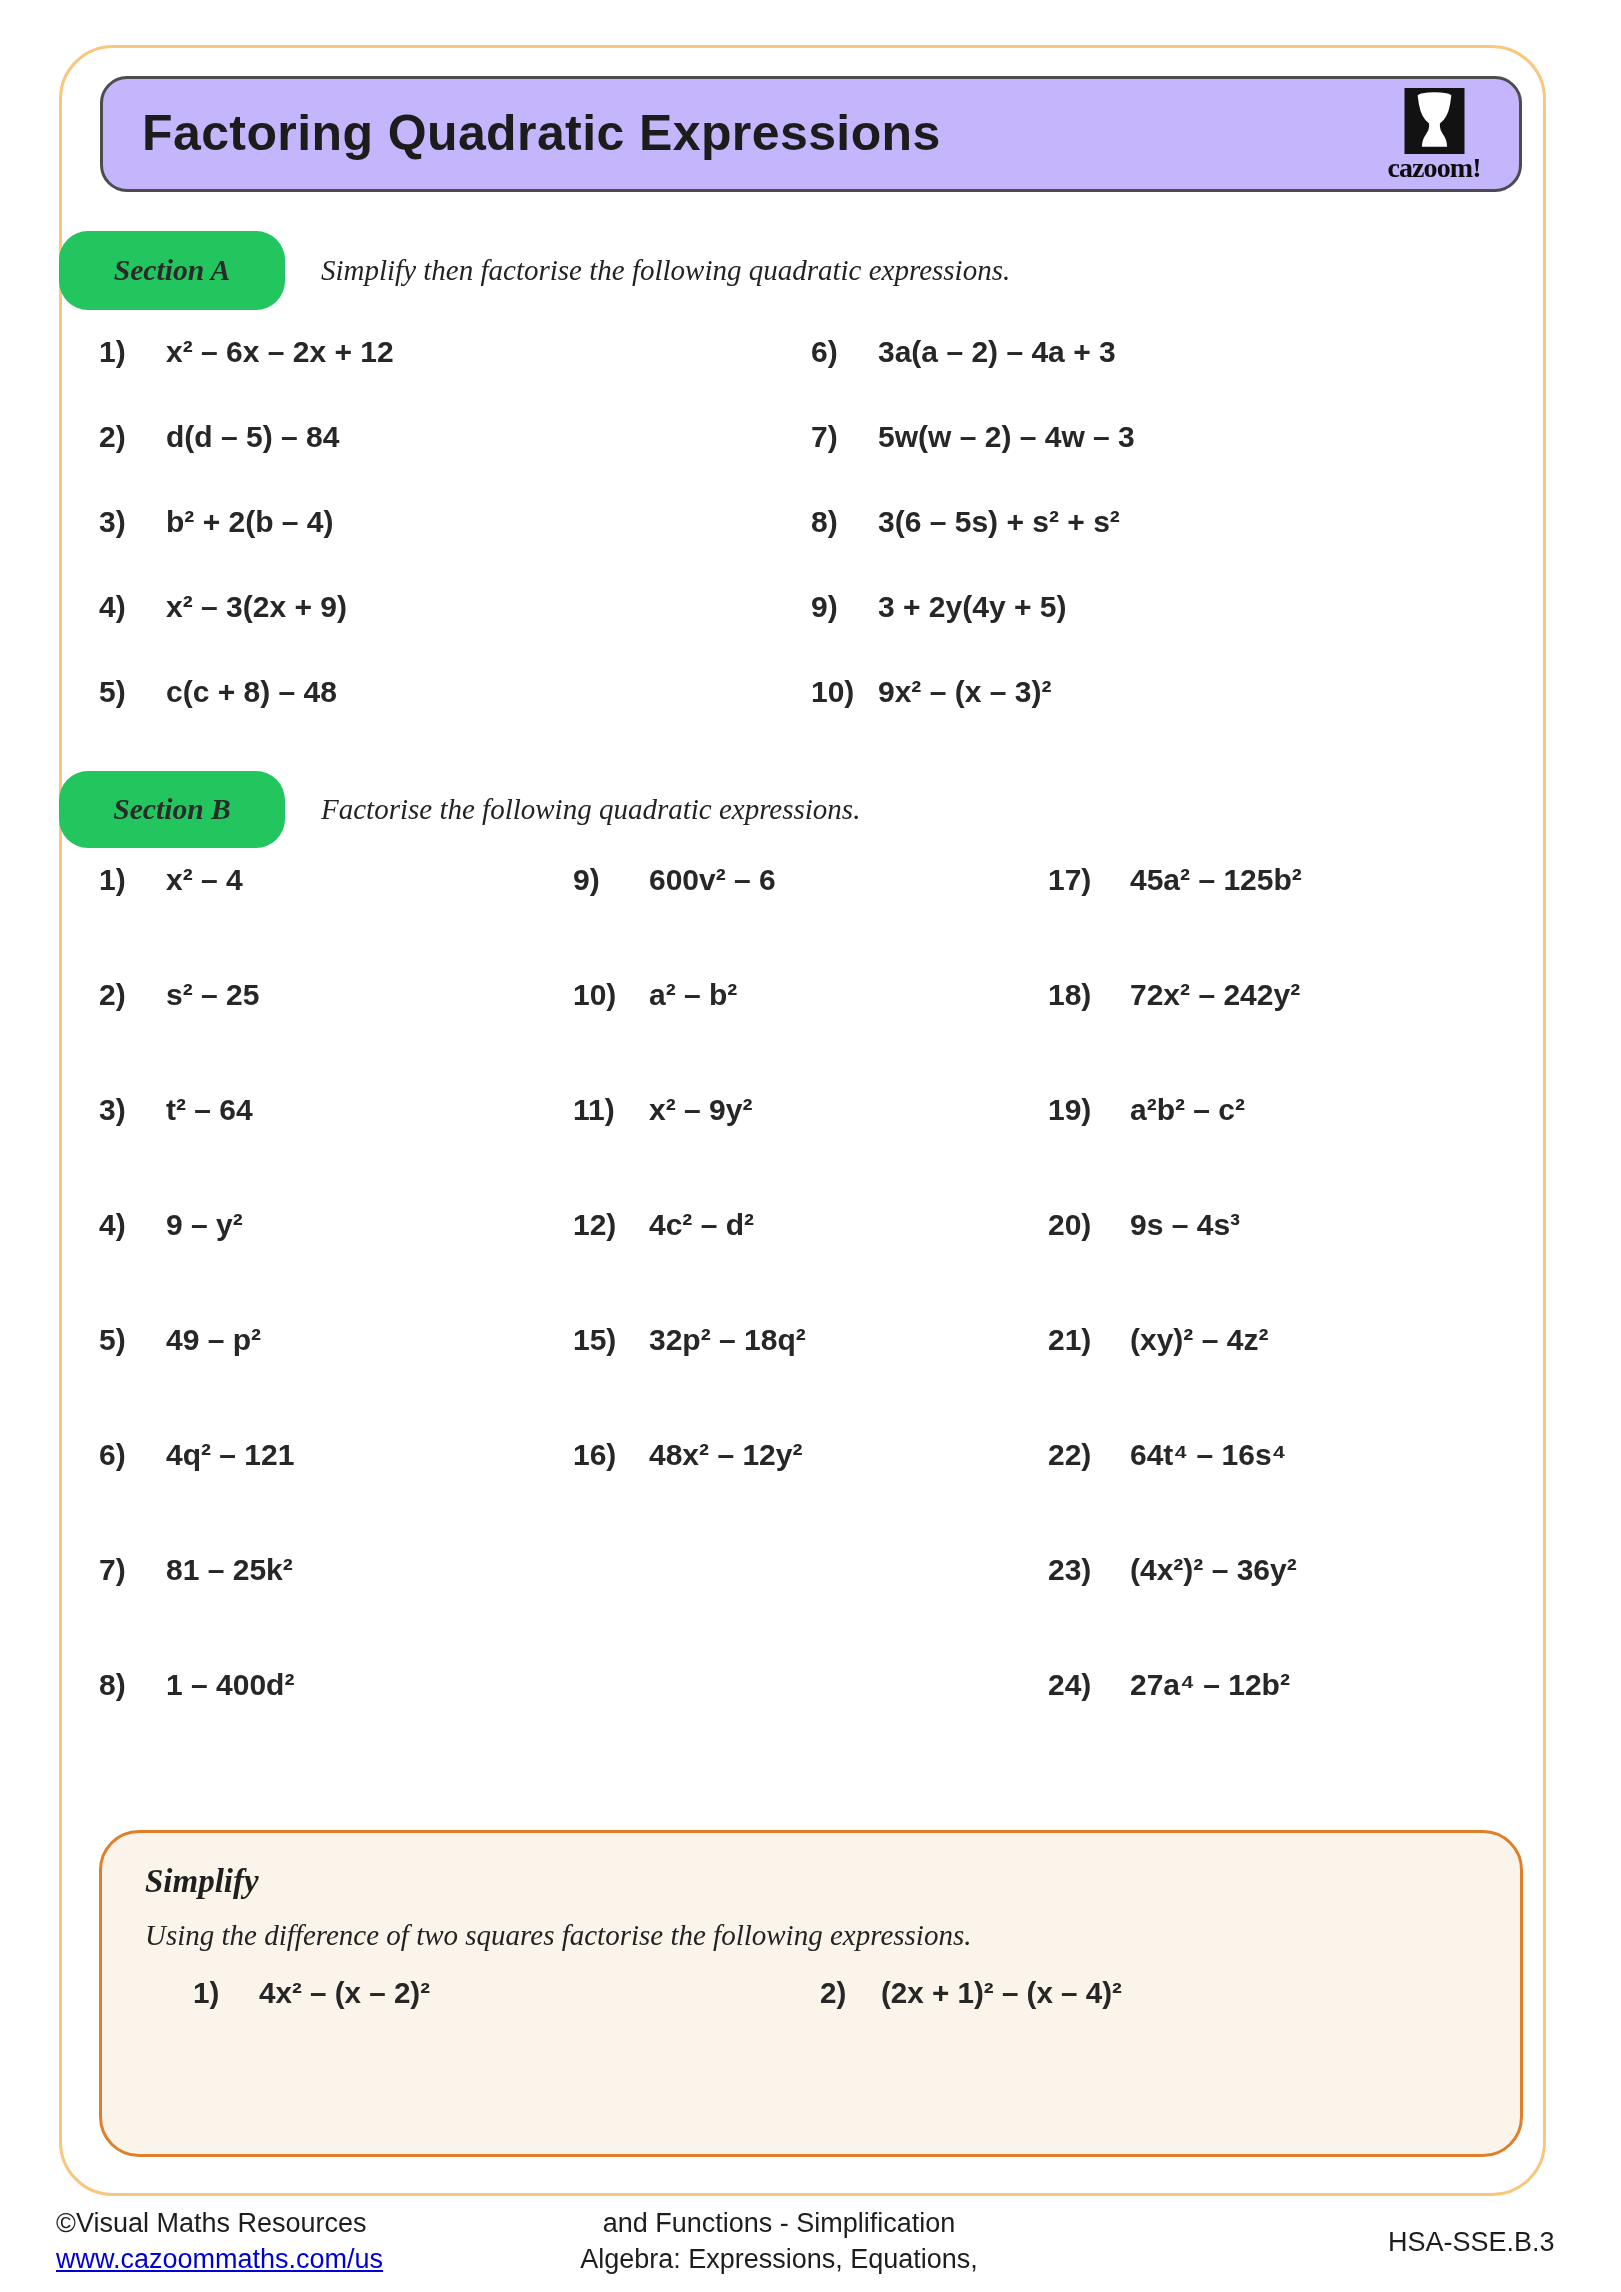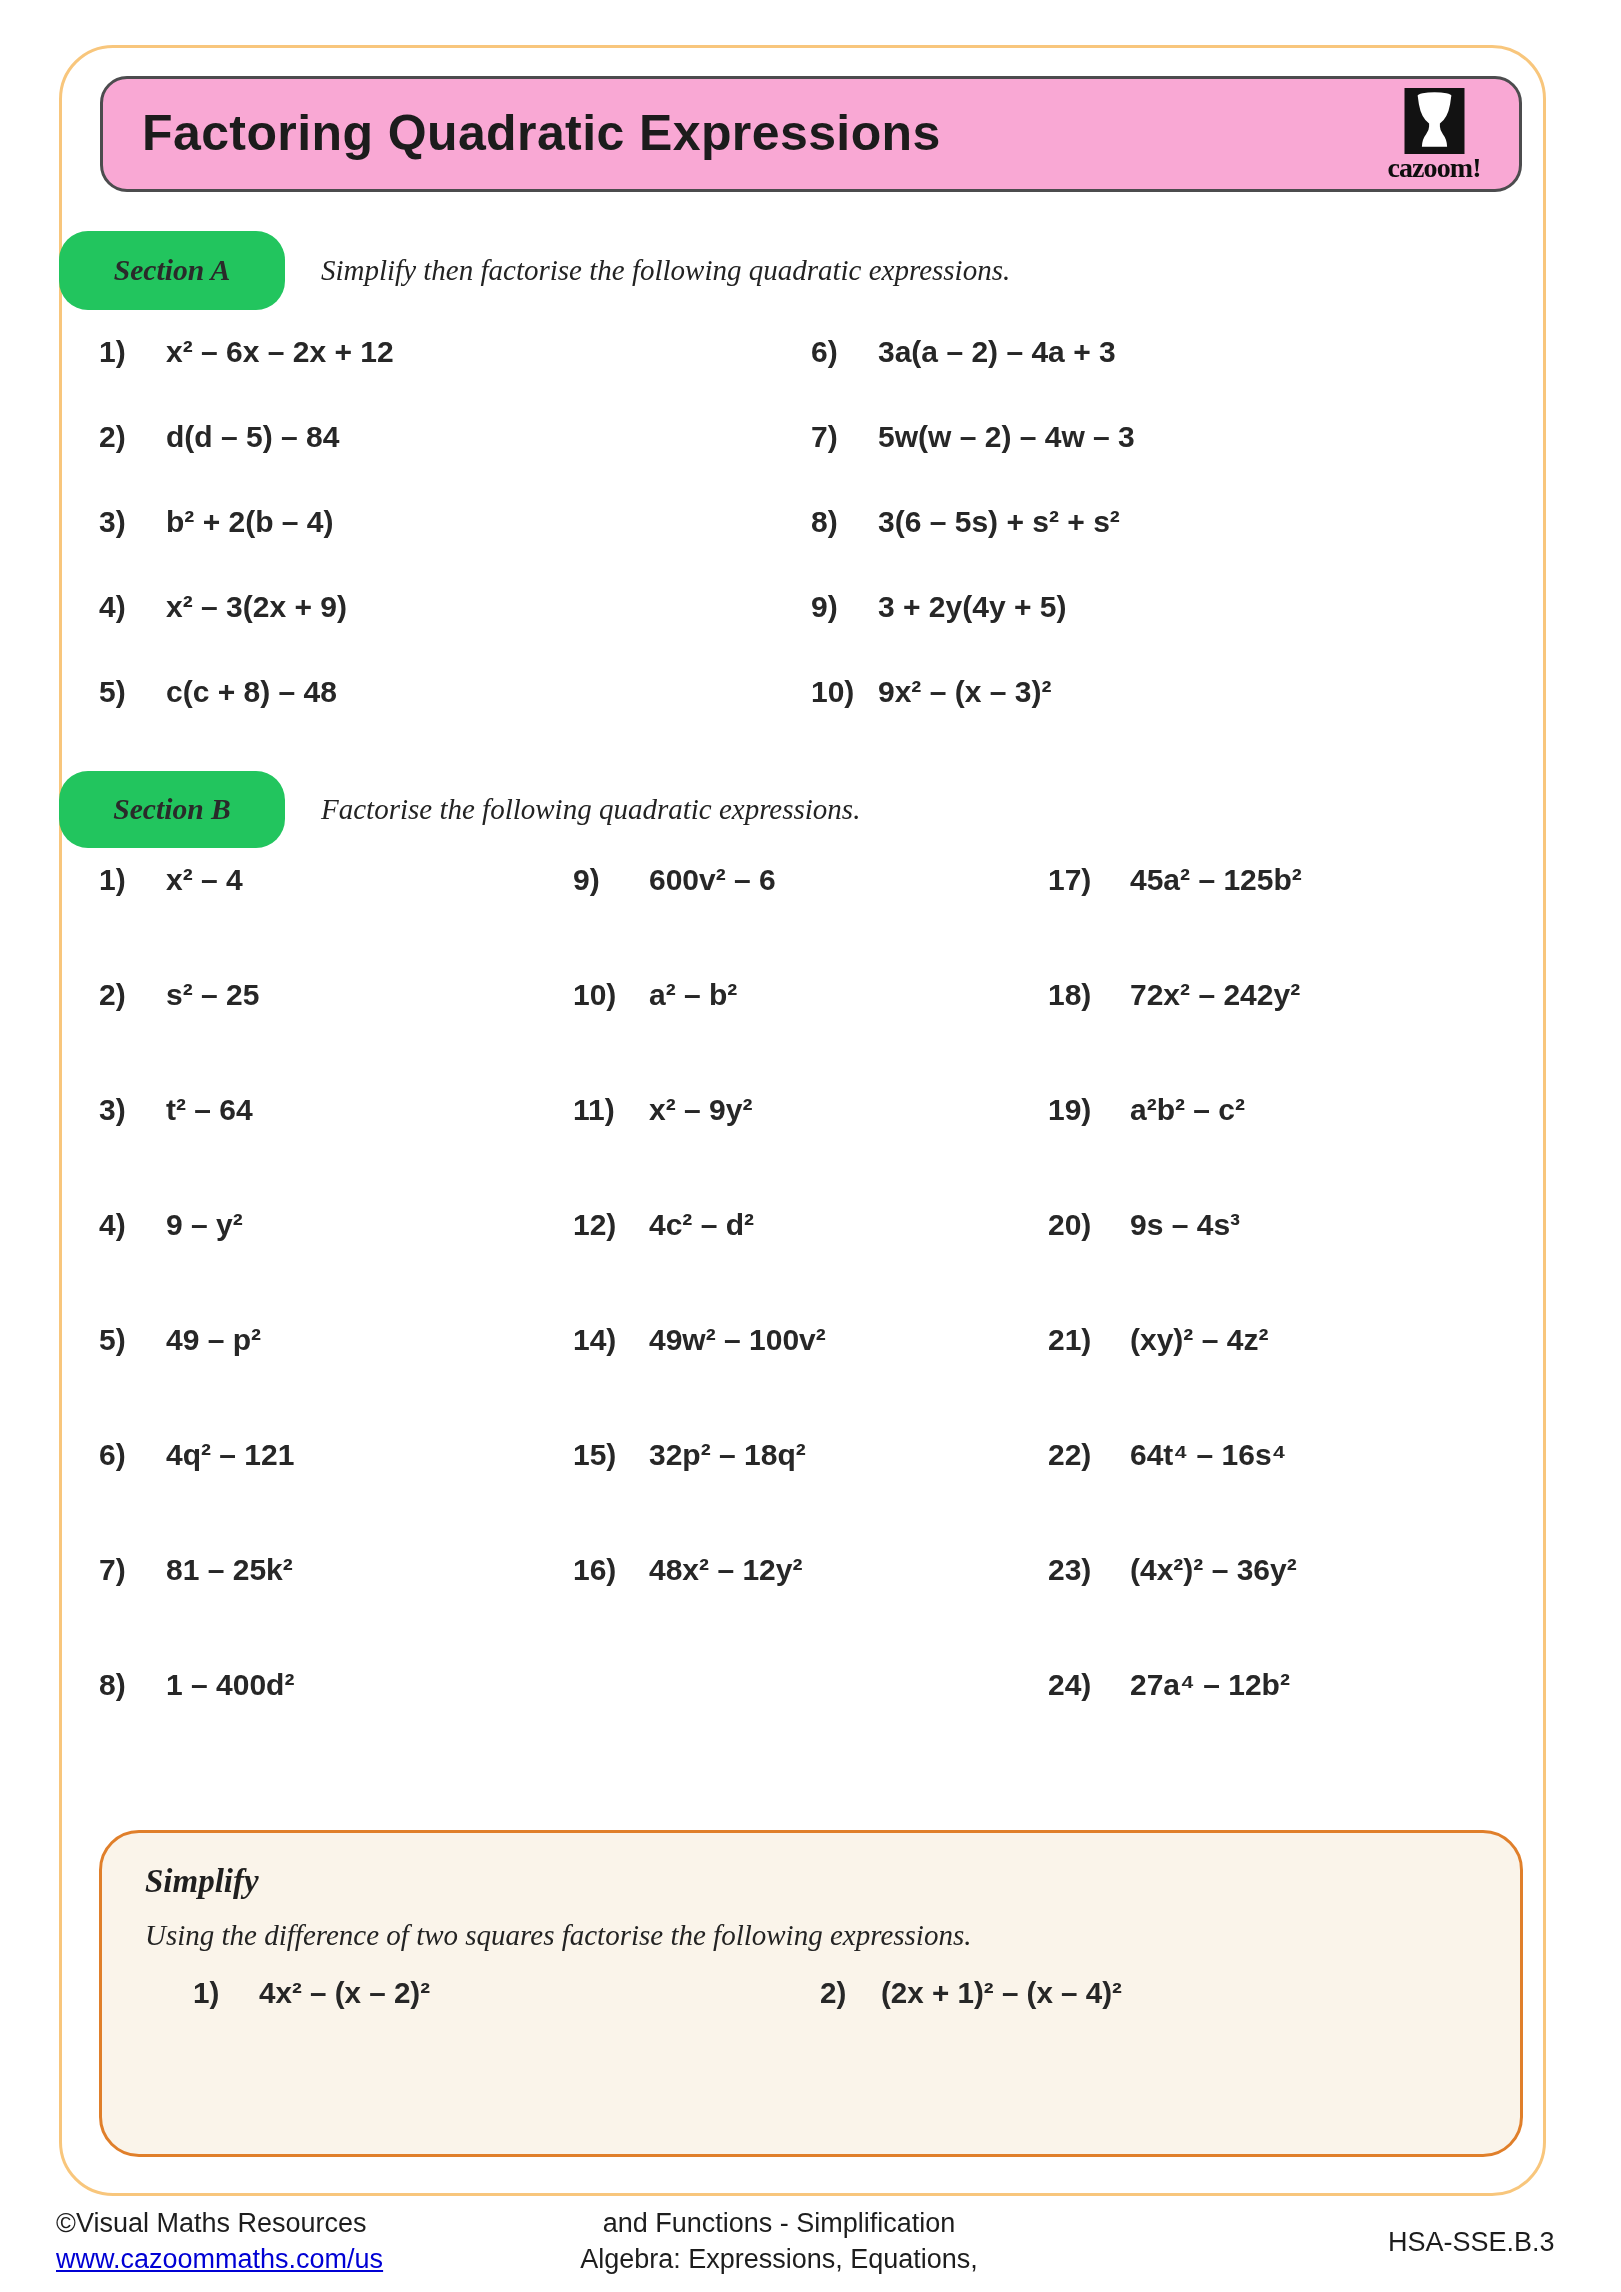--- a/index.html
+++ b/index.html
@@ -12,21 +12,21 @@
 
   
   .page-border{
     left:59px;top:45px;width:1487px;height:2151px;
     border:3.6px solid #f8c67c;border-radius:54px;box-sizing:border-box;
   }
 
   
   .title-box{
     left:100px;top:76px;width:1422px;height:116px;box-sizing:border-box;
-    background:#f9a8d4;border:3.6px solid #4c4c4e;border-radius:27px;
+    background:#c4b5fd;border:3.6px solid #4c4c4e;border-radius:27px;
   }
   .page-title{
     position:absolute;left:39px;top:0;height:109px;line-height:109px;
     font-size:50px;font-weight:bold;letter-spacing:0.4px;color:#1c1c1c;margin:0;
   }
   .logo{
     position:absolute;right:25px;top:9px;width:120px;height:93px;
     display:flex;flex-direction:column;align-items:center;
   }
   .logo svg{width:73px;height:72px;display:block;}
@@ -214,24 +214,20 @@
     </div>
   <div class="prob rowB">
       <span class="num wB2">11)</span>
       <span class="expr">x² – 9y²</span>
     </div>
   <div class="prob rowB">
       <span class="num wB2">12)</span>
       <span class="expr">4c² – d²</span>
     </div>
   <div class="prob rowB">
-      <span class="num wB2">14)</span>
-      <span class="expr">49w² – 100v²</span>
-    </div>
-  <div class="prob rowB">
       <span class="num wB2">15)</span>
       <span class="expr">32p² – 18q²</span>
     </div>
   <div class="prob rowB">
       <span class="num wB2">16)</span>
       <span class="expr">48x² – 12y²</span>
     </div>
 </div>
 <div class="abs col colB3">
   <div class="prob rowB">

